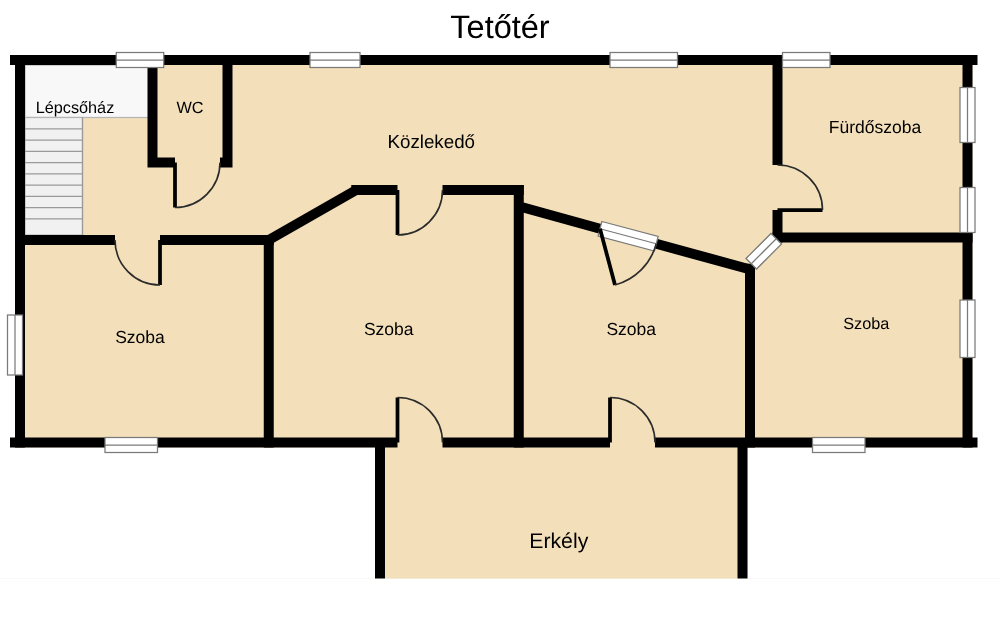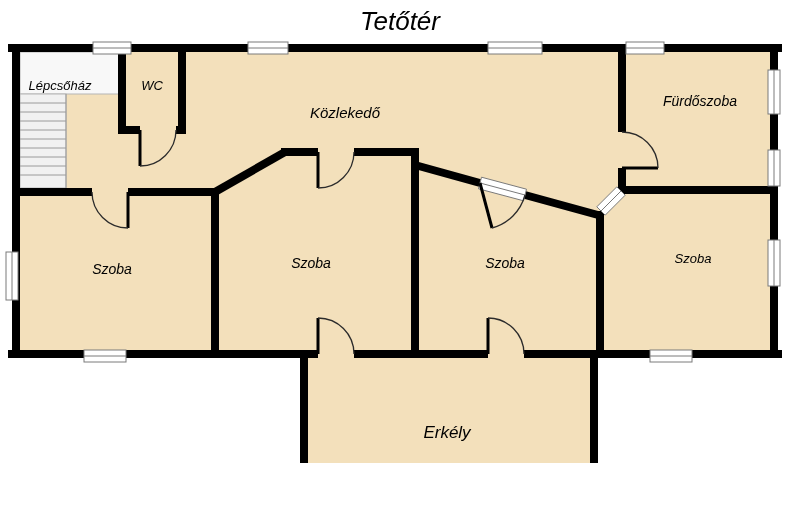--- a/index.html
+++ b/index.html
@@ -8,21 +8,20 @@
     --background:#ffffff;
   }
   html,body{margin:0;padding:0;background:#fff;}
   .page{
     position:relative;
     width:800px;height:463px;
     background:var(--background,#fff);
     outline:1px solid #d6d6d6;
     font-family:"Liberation Sans", sans-serif;
     overflow:hidden;
-    font-style:italic;
   }
   svg{display:block;width:800px;height:509px;}
   .title{
     font-family:"Liberation Sans", sans-serif;
     font-size:26px;
     fill:#000;
     text-anchor:middle;
   }
   .floor{fill:var(--floor,#f3e0bb);}
   .wall{stroke:var(--wall,#000);stroke-width:8;fill:none;}

